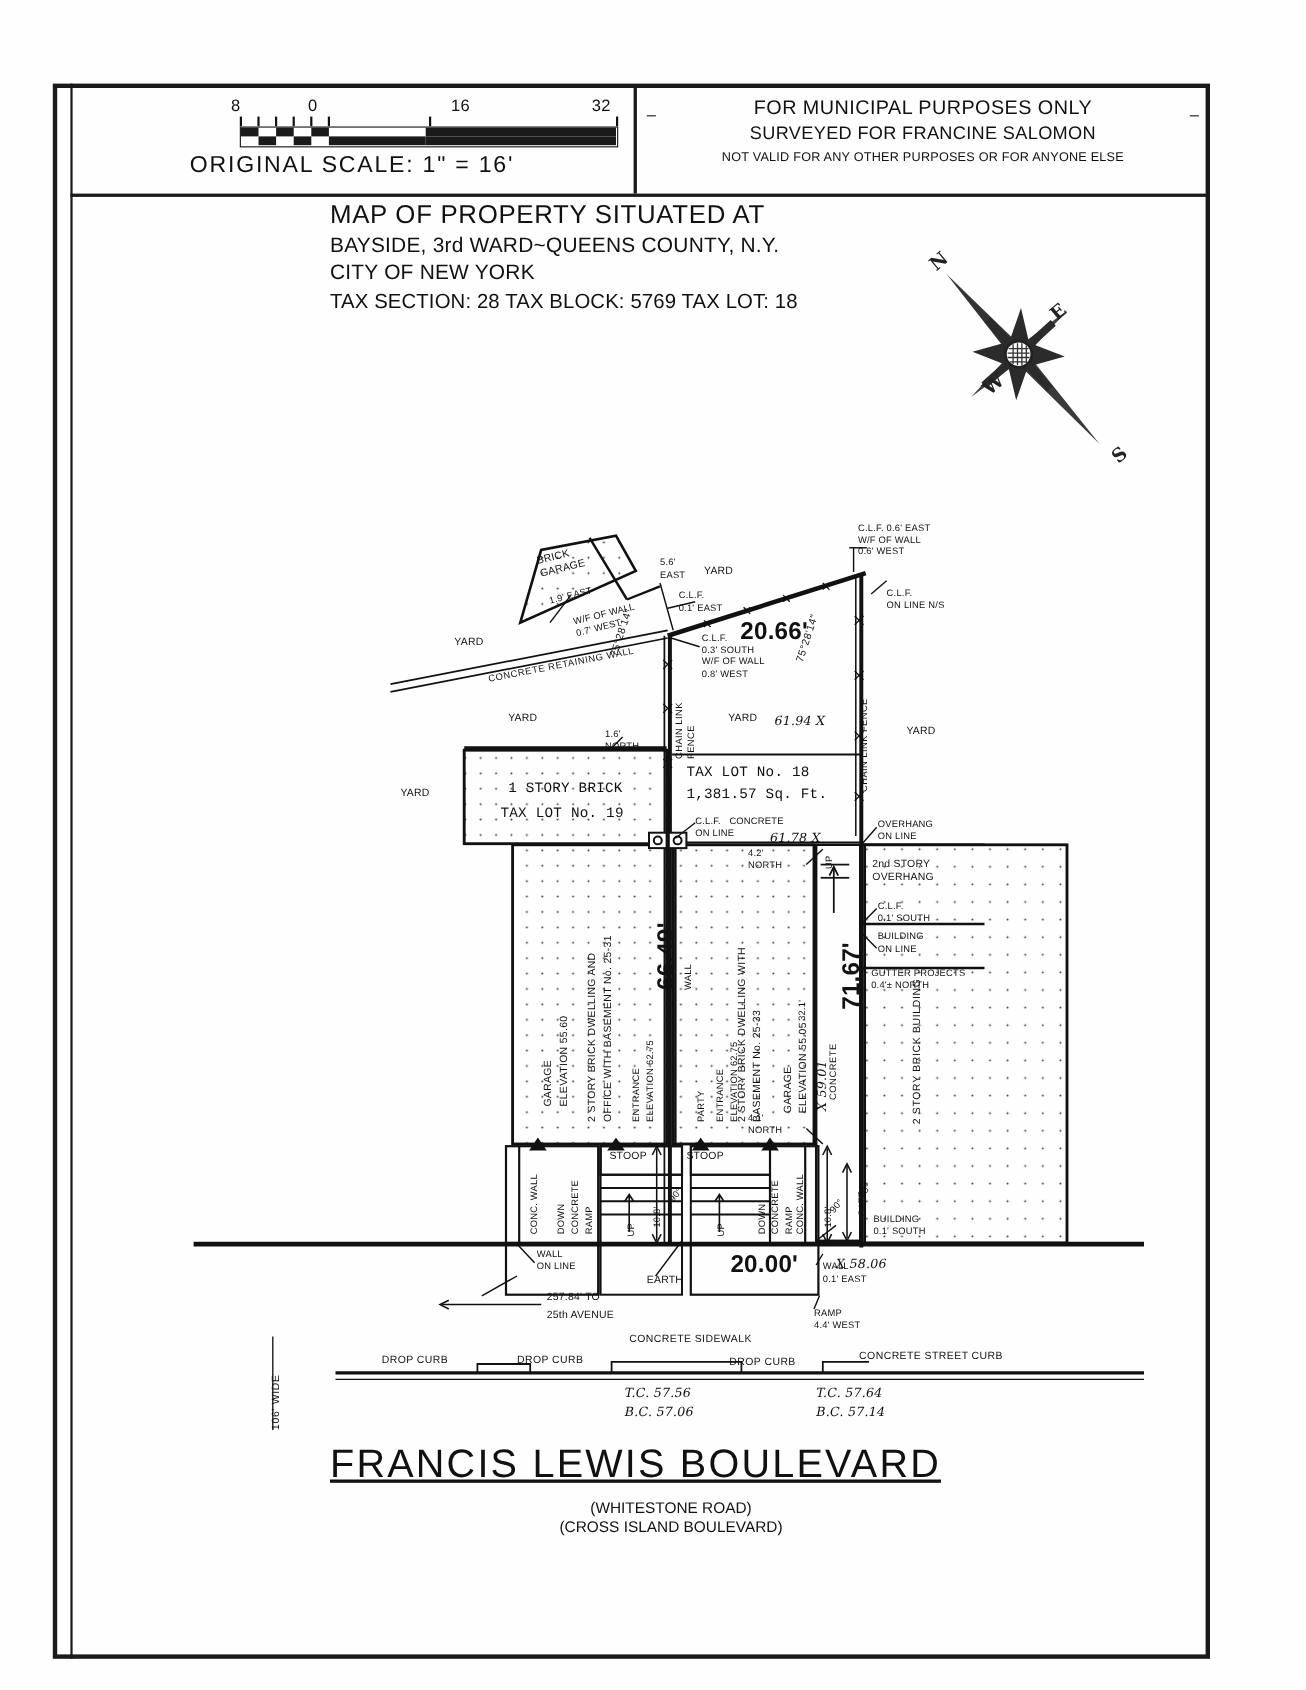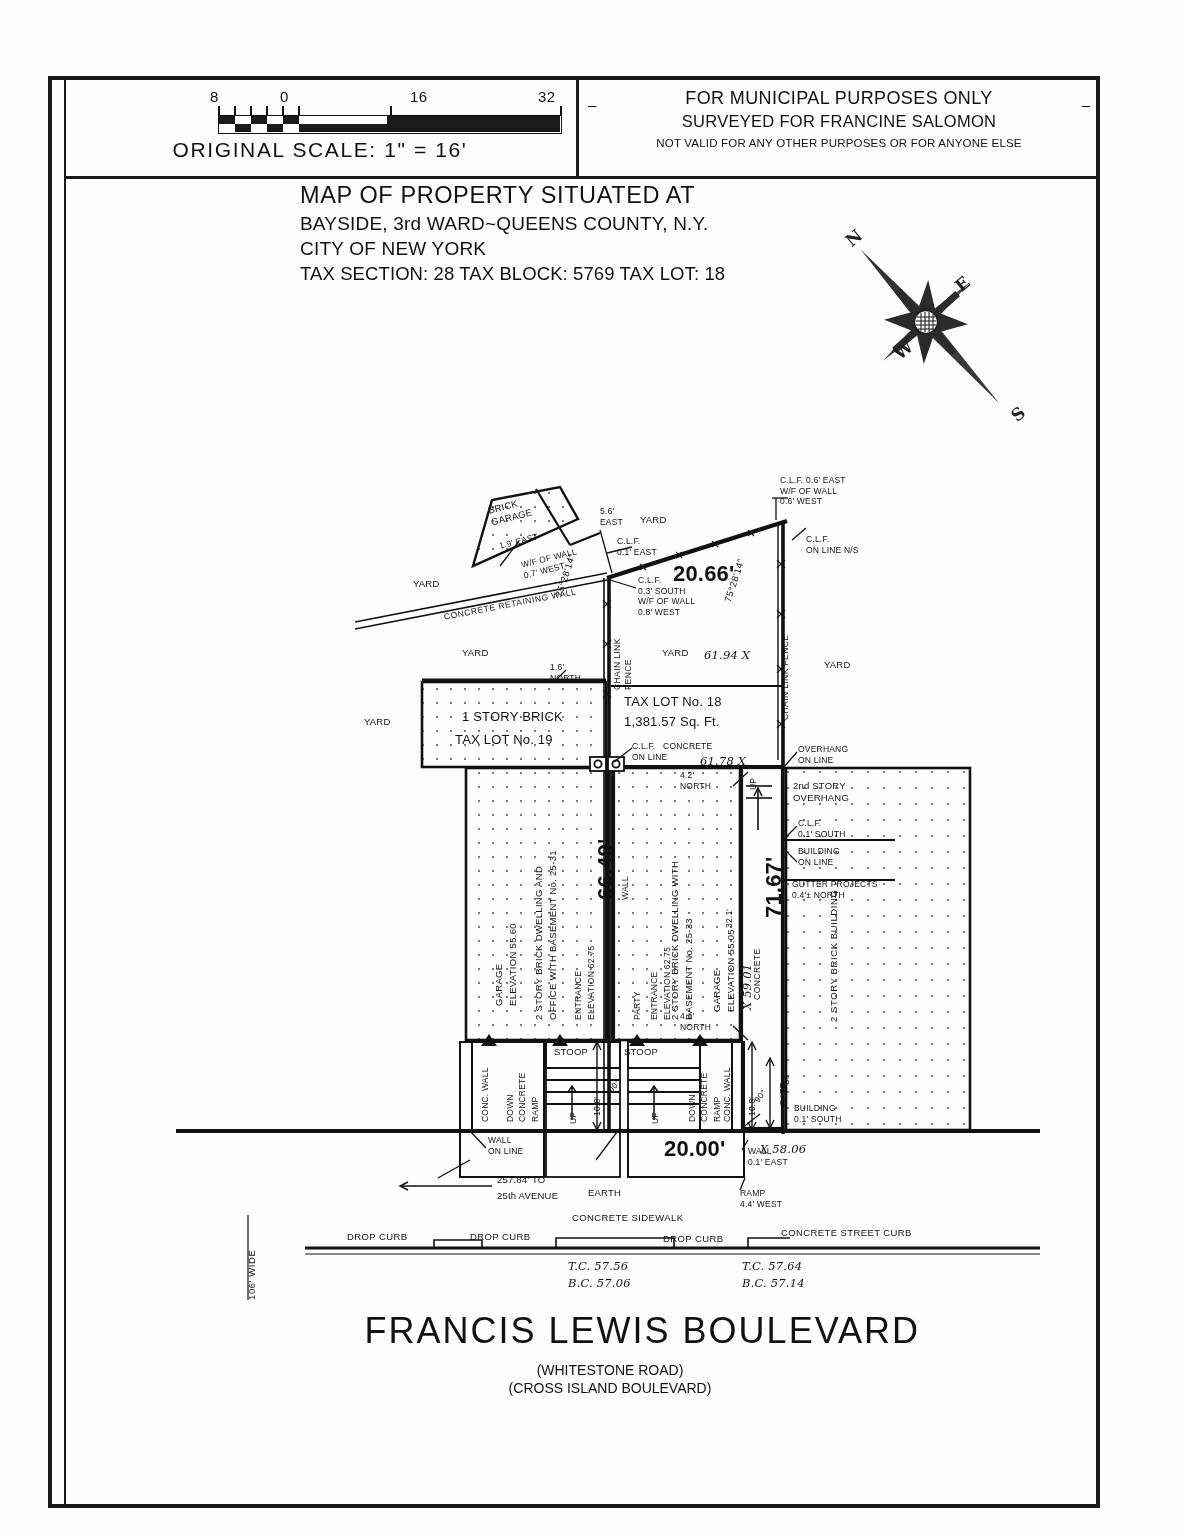--- a/index.html
+++ b/index.html
@@ -47,21 +47,21 @@
   .compass{position:absolute;left:838px;top:222px;width:200px;height:210px;}
   .cmp-lbl{position:absolute;font-family:"DejaVu Serif",serif;font-weight:bold;font-size:17px;color:#222;}
 
   
   .draw{position:absolute;left:0;top:0;width:1187px;height:1536px;pointer-events:none;}
 
   
   .t{position:absolute;font-size:11px;letter-spacing:.2px;line-height:1.25;white-space:pre;}
   .t.sm{font-size:9.5px;}
   .t.xs{font-size:8.5px;}
-  .t.md{font-size:13px;}
+  .t.md{font-size:13px;font-family:Liberation Mono, monospace;}
   .t.big{font-size:22px;font-weight:bold;}
   .t.ital{font-style:italic;font-family:"DejaVu Serif",serif;font-size:11.5px;}
   .rot90{transform:rotate(-90deg);transform-origin:left top;}
 </style>
 </head>
 <body>
 
 <div class="sheet">
 
   <div class="border-outer"></div>
@@ -468,38 +468,38 @@
   <div class="t xs rot90" style="left:592px;top:1116px;">10.8'</div>
   <div class="t xs rot90" style="left:747px;top:1116px;">10.8'</div>
 
   <div class="t xs" style="left:606px;top:1088px;transform:rotate(-50deg);transform-origin:left top;">90°</div>
   <div class="t xs" style="left:778px;top:1084px;transform:rotate(-50deg);transform-origin:left top;">90°</div>
   <div class="t xs" style="left:752px;top:1098px;transform:rotate(-50deg);transform-origin:left top;">90°</div>
 
   <div class="t big" style="left:664px;top:1135px;">20.00'</div>
   <div class="t xs" style="left:488px;top:1135px;">WALL
 ON LINE</div>
-  <div class="t sm" style="left:588px;top:1158px;margin-top:29px;">EARTH</div>
+  <div class="t sm" style="left:588px;top:1158px;">EARTH</div>
   <div class="t xs" style="left:748px;top:1146px;">WALL
 0.1' EAST</div>
   <div class="t xs" style="left:740px;top:1188px;">RAMP
 4.4' WEST</div>
   <div class="t ital" style="left:760px;top:1130px;margin-top:12px;">X 58.06</div>
   <div class="t sm" style="left:497px;top:1174px;">257.84' TO</div>
   <div class="t sm" style="left:497px;top:1190px;">25th AVENUE</div>
 
   <div class="t sm" style="left:572px;top:1212px;letter-spacing:.4px;">CONCRETE SIDEWALK</div>
   <div class="t sm" style="left:347px;top:1231px;letter-spacing:.4px;">DROP CURB</div>
   <div class="t sm" style="left:470px;top:1231px;letter-spacing:.4px;">DROP CURB</div>
   <div class="t sm" style="left:663px;top:1233px;letter-spacing:.4px;">DROP CURB</div>
   <div class="t sm" style="left:781px;top:1227px;letter-spacing:.4px;">CONCRETE STREET CURB</div>
   <div class="t ital" style="left:568px;top:1258px;line-height:1.45;"><span style="white-space:pre">T.C. 57.56
 B.C. 57.06</span></div>
   <div class="t ital" style="left:742px;top:1258px;line-height:1.45;"><span style="white-space:pre">T.C. 57.64
 B.C. 57.14</span></div>
   <div class="t sm rot90" style="left:246px;top:1300px;letter-spacing:.6px;">106' WIDE</div>
 
-  <div style="position:absolute;left:300px;top:1310px;width:620px;text-align:right;
-              font-size:36px;letter-spacing:2px;">FRANCIS  LEWIS        BOULEVARD</div>
+  <div style="position:absolute;left:300px;top:1310px;width:620px;text-align:left;
+              font-size:36px;letter-spacing:2px;text-decoration:underline;">FRANCIS  LEWIS        BOULEVARD</div>
   <div style="position:absolute;left:300px;top:1380px;width:620px;text-align:center;font-size:14px;">(CROSS ISLAND BOULEVARD)</div>
   <div style="position:absolute;left:300px;top:1362px;width:620px;text-align:center;font-size:14px;">(WHITESTONE ROAD)</div>
 
 </div>
 
 </body></html>

